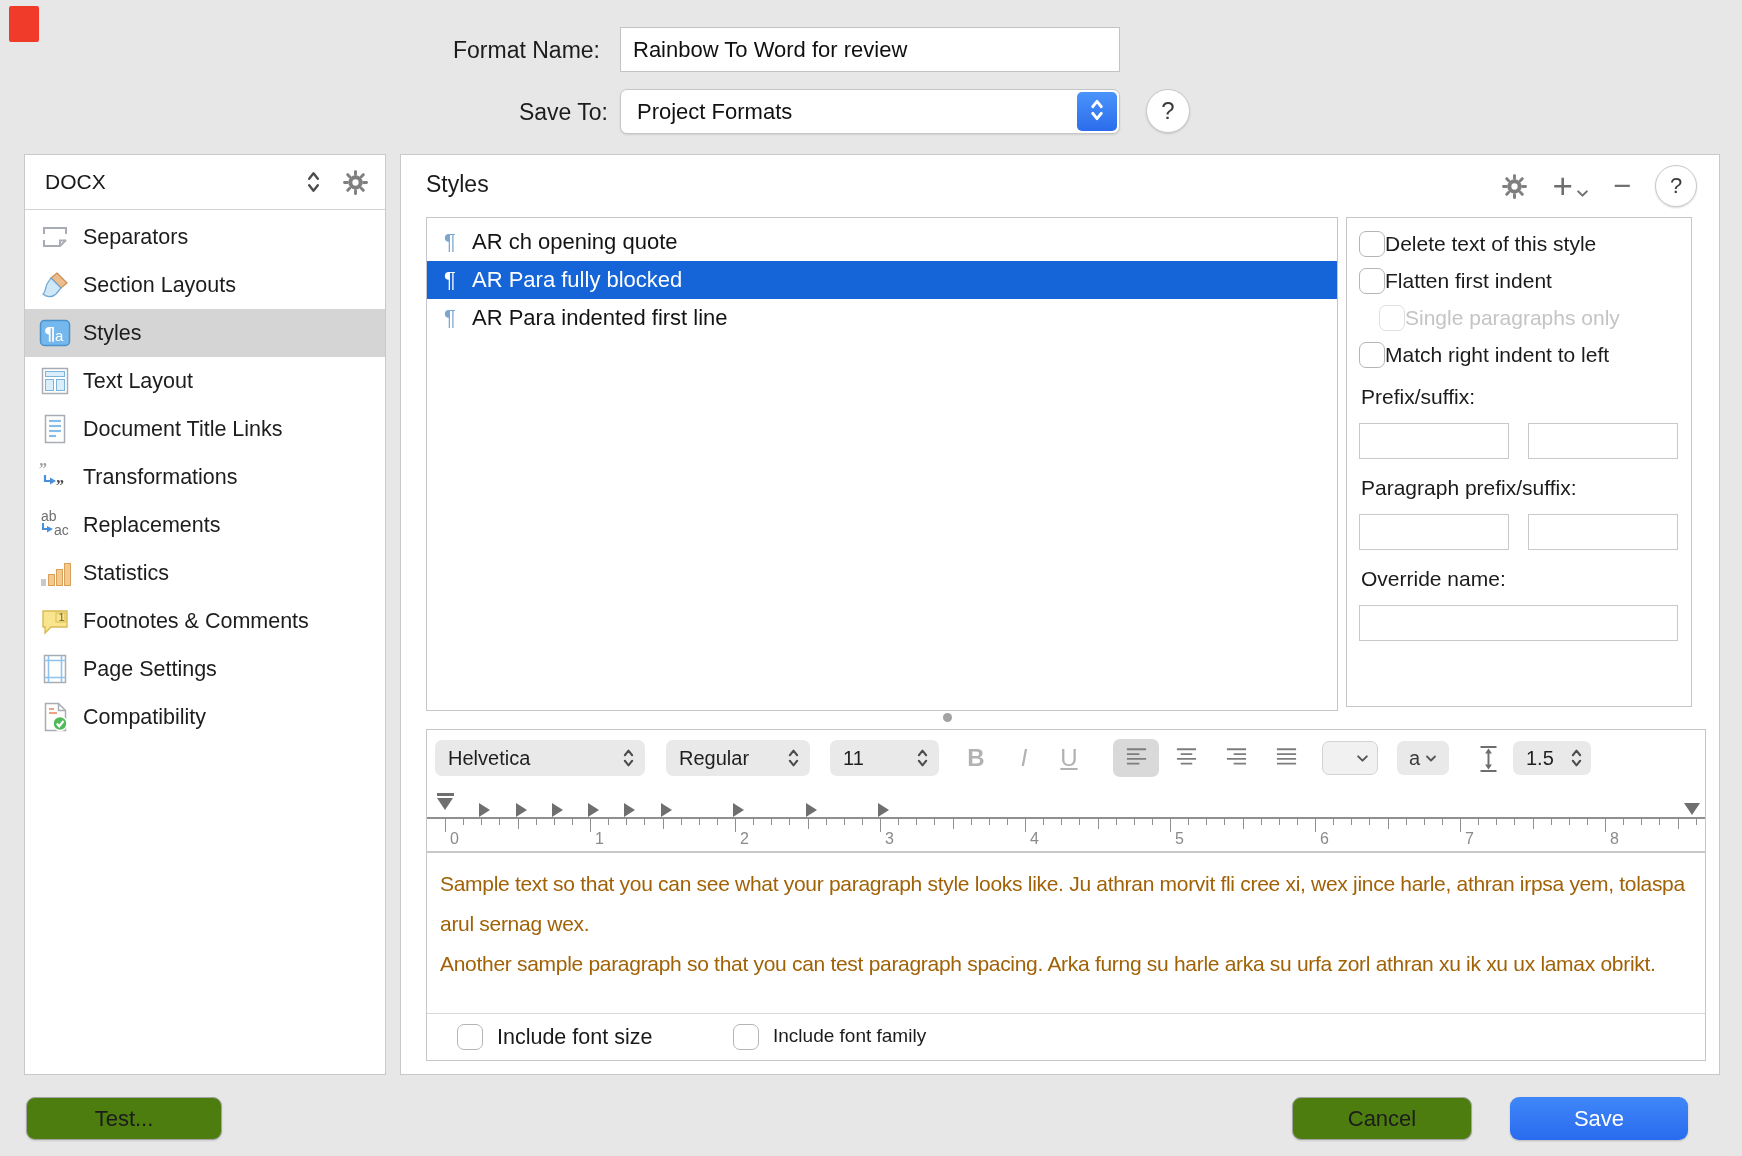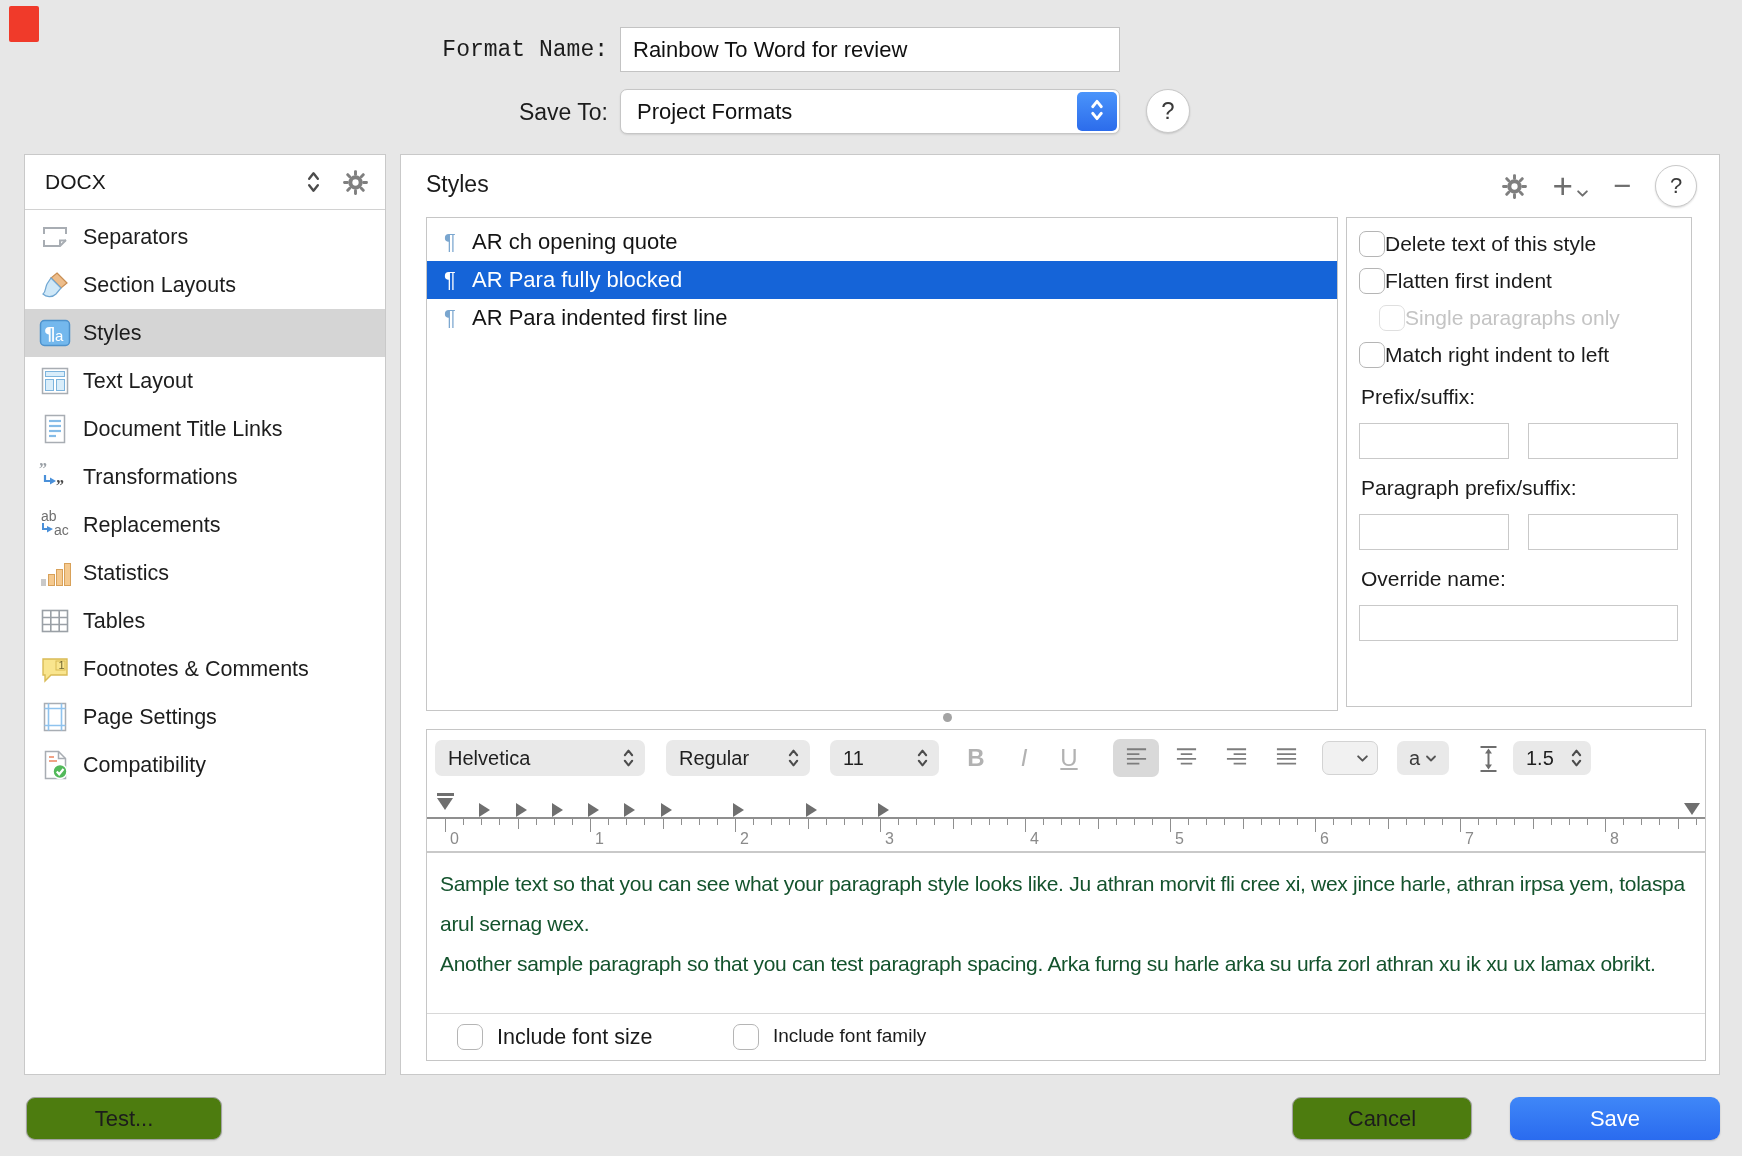--- a/index.html
+++ b/index.html
@@ -5,21 +5,21 @@
   html,body{margin:0;padding:0;}
   body{width:1742px;height:1156px;background:#e7e7e7;font-family:"Liberation Sans",sans-serif;position:relative;overflow:hidden;color:#1d1d1d;}
   .abs{position:absolute;box-sizing:border-box;}
   .panel{position:absolute;background:#fff;border:1px solid #c9c9c9;box-sizing:border-box;}
 
   
   #rec-dot{left:9px;top:6px;width:30px;height:36px;border-radius:2px;}
 
   
   .row-label{position:absolute;width:230px;text-align:right;font-size:23px;color:#1c1c1c;}
-  #fmt-label{left:378px;top:37px;font-family:Liberation Mono, monospace;}
+  #fmt-label{left:370px;top:37px;}
   #save-label{left:378px;top:99px;}
   #fmt-input{left:620px;top:27px;width:500px;height:45px;border:1px solid #c3c3c3;background:#fff;font-size:22px;padding:0 12px;color:#101010;font-family:"Liberation Sans",sans-serif;}
   #save-select{left:620px;top:89px;width:500px;height:45px;background:#fff;border:1px solid #c6c6c6;border-radius:7px;box-shadow:0 1px 2px rgba(0,0,0,.10);}
   #save-select .sel-text{line-height:43px;padding-left:16px;font-size:22px;color:#111;}
   #save-select .sel-cap{position:absolute;top:2px;right:2px;width:40px;height:39px;border-radius:5px;background:linear-gradient(#4a94fb,#2c6ceb);display:flex;align-items:center;justify-content:center;}
   .circle-btn{border-radius:50%;background:#fff;border:1px solid #c9c9c9;box-shadow:0 1px 2px rgba(0,0,0,.15);display:flex;align-items:center;justify-content:center;color:#3a3a3a;}
   #help-top{left:1146px;top:89px;width:44px;height:44px;font-size:24px;}
 
   
   #sidebar{left:24px;top:154px;width:362px;height:921px;}
@@ -100,36 +100,36 @@
   .tick.half{height:10px;}
   .tick.minor{height:6px;}
   .rnum{position:absolute;top:43px;font-size:16px;color:#8a8a8a;}
   .tabstop{position:absolute;top:16px;width:0;height:0;border-top:7px solid transparent;border-bottom:7px solid transparent;border-left:11px solid #6f6f6f;}
   .fl-bar{position:absolute;top:6px;width:17px;height:3px;background:#6f6f6f;}
   .fl-tri{position:absolute;top:11px;width:0;height:0;border-left:8px solid transparent;border-right:8px solid transparent;border-top:12px solid #6f6f6f;}
   .rindent{position:absolute;top:16px;width:0;height:0;border-left:8px solid transparent;border-right:8px solid transparent;border-top:12px solid #6f6f6f;}
 
   
   #preview{height:160px;box-sizing:border-box;padding:11px 14px 0 13px;overflow:hidden;}
-  #preview p{margin:0;font-size:21px;line-height:40px;color:#14532d;letter-spacing:-0.3px;}
+  #preview p{margin:0;font-size:21px;line-height:40px;color:#a16207;letter-spacing:-0.3px;}
 
   
   #include-row{position:relative;height:47px;border-top:1px solid #d8d8d8;}
   #include-row .opt-box{position:absolute;top:10px;}
   #inc-size-box{left:30px;}
   #inc-size-label{position:absolute;left:70px;top:11px;font-size:21.5px;color:#1b1b1b;}
   #inc-family-box{left:306px;}
   #inc-family-label{position:absolute;left:346px;top:11px;font-size:19px;color:#1b1b1b;}
 
   
   .btn{position:absolute;top:1097px;height:43px;border-radius:9px;font-size:22px;display:flex;align-items:center;justify-content:center;box-sizing:border-box;font-family:"Liberation Sans",sans-serif;}
   .btn.white{background:#4d7c0f;border:1px solid #a3a3a3;box-shadow:0 1px 2px rgba(0,0,0,.12);color:#1c1c1c;}
   #btn-test{left:26px;width:196px;}
   #btn-cancel{left:1292px;width:180px;}
-  #btn-save{left:1510px;width:210px;background:linear-gradient(#3f87f8,#2a6bef);color:#fff;box-shadow:0 1px 2px rgba(0,0,0,.2);}
+  #btn-save{left:1510px;width:178px;background:linear-gradient(#3f87f8,#2a6bef);color:#fff;box-shadow:0 1px 2px rgba(0,0,0,.2);}
 </style>
 </head>
 <body>
 
 <div id="rec-dot" class="abs" style="background: rgb(240, 58, 42);"></div>
 
 <div id="fmt-label" class="row-label">Format Name:</div>
 <input id="fmt-input" class="abs" type="text" value="Rainbow To Word for review" style="">
 <div id="save-label" class="row-label">Save To:</div>
 <div id="save-select" class="abs">
@@ -249,29 +249,20 @@
       <div class="side-item">
         <span class="side-icon">
           <svg viewBox="0 0 34 34">
             <rect x="3" y="23" width="5" height="7" fill="#c9c9c9"></rect>
             <rect x="10.5" y="18.5" width="6" height="11" fill="#f5c98e" stroke="#d8a159"></rect>
             <rect x="18.5" y="13.5" width="6" height="16" fill="#f5c98e" stroke="#d8a159"></rect>
             <rect x="26.5" y="7.5" width="6" height="22" fill="#f5c98e" stroke="#d8a159"></rect>
           </svg>
         </span>
         <span class="side-label">Statistics</span>
-      </div>
-      <div class="side-item">
-        <span class="side-icon">
-          <svg viewBox="0 0 34 34" fill="none" stroke="#9aa0a6" stroke-width="1.6">
-            <rect x="4.5" y="6.5" width="25" height="21"></rect>
-            <path d="M4.5 13.5 H29.5 M4.5 20.5 H29.5 M12.8 6.5 V27.5 M21.2 6.5 V27.5"></path>
-          </svg>
-        </span>
-        <span class="side-label">Tables</span>
       </div>
       <div class="side-item">
         <span class="side-icon">
           <svg viewBox="0 0 34 34">
             <path d="M5 7 H29 V23 H13 L7 29 V23 H5 Z" fill="#f9e58e" stroke="#d9bb55" stroke-width="1.4"></path>
             <rect x="18" y="9" width="9" height="9" fill="none" stroke="#d9bb55" stroke-width="1"></rect>
             <text x="20.5" y="17" font-size="11" fill="#6f6430" font-family="Liberation Sans, sans-serif">1</text>
           </svg>
         </span>
         <span class="side-label">Footnotes &amp; Comments</span>

